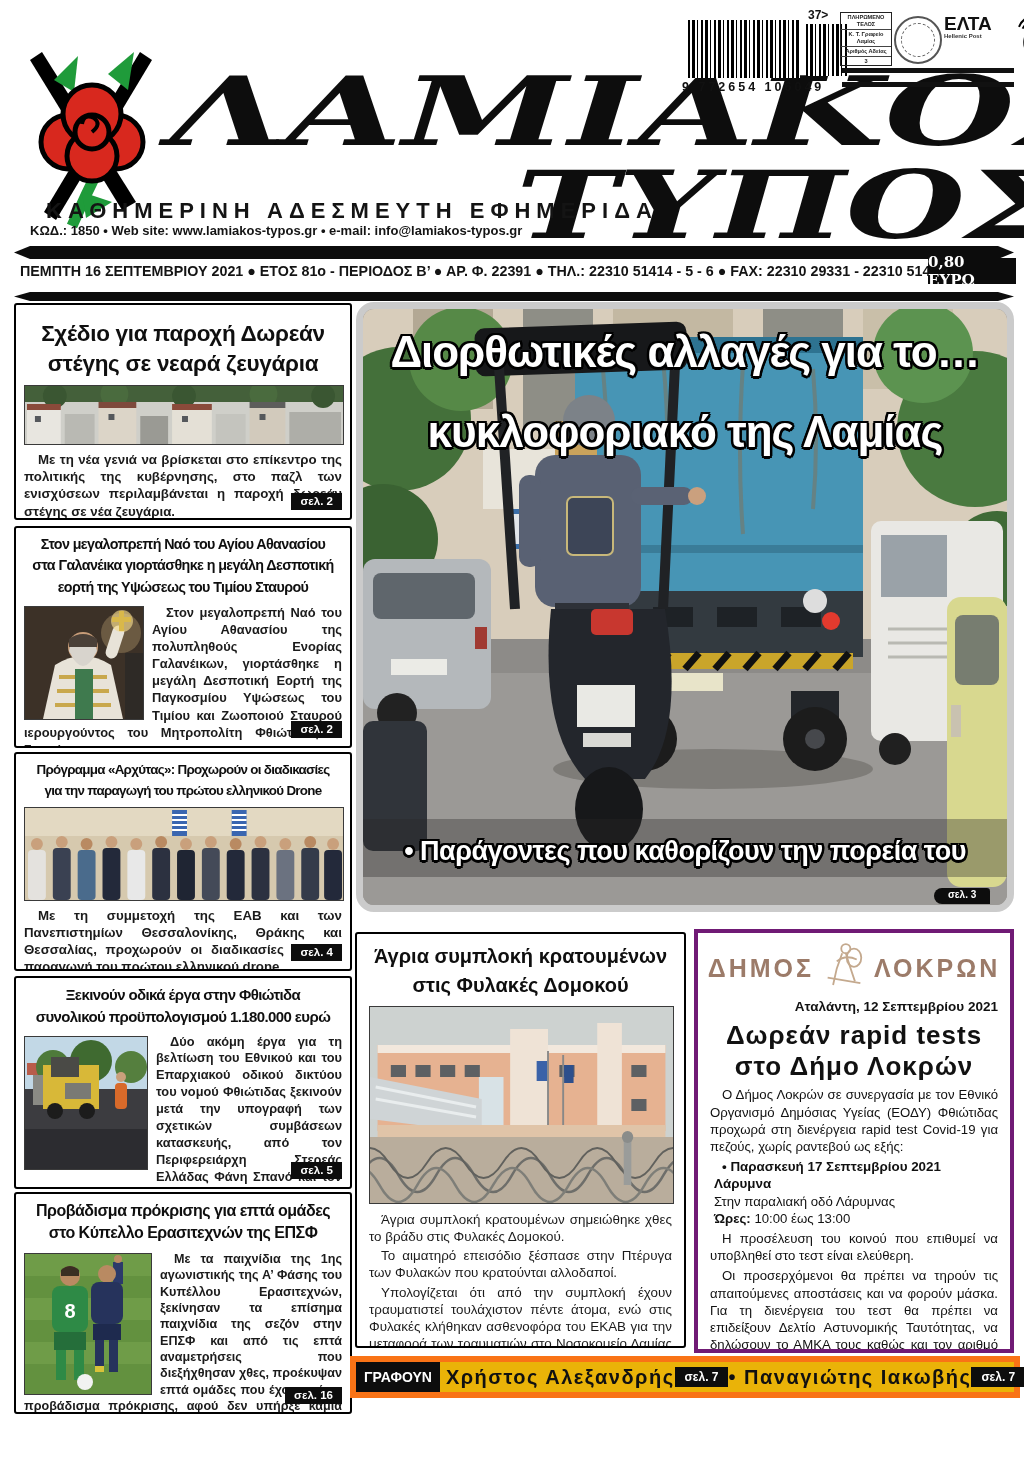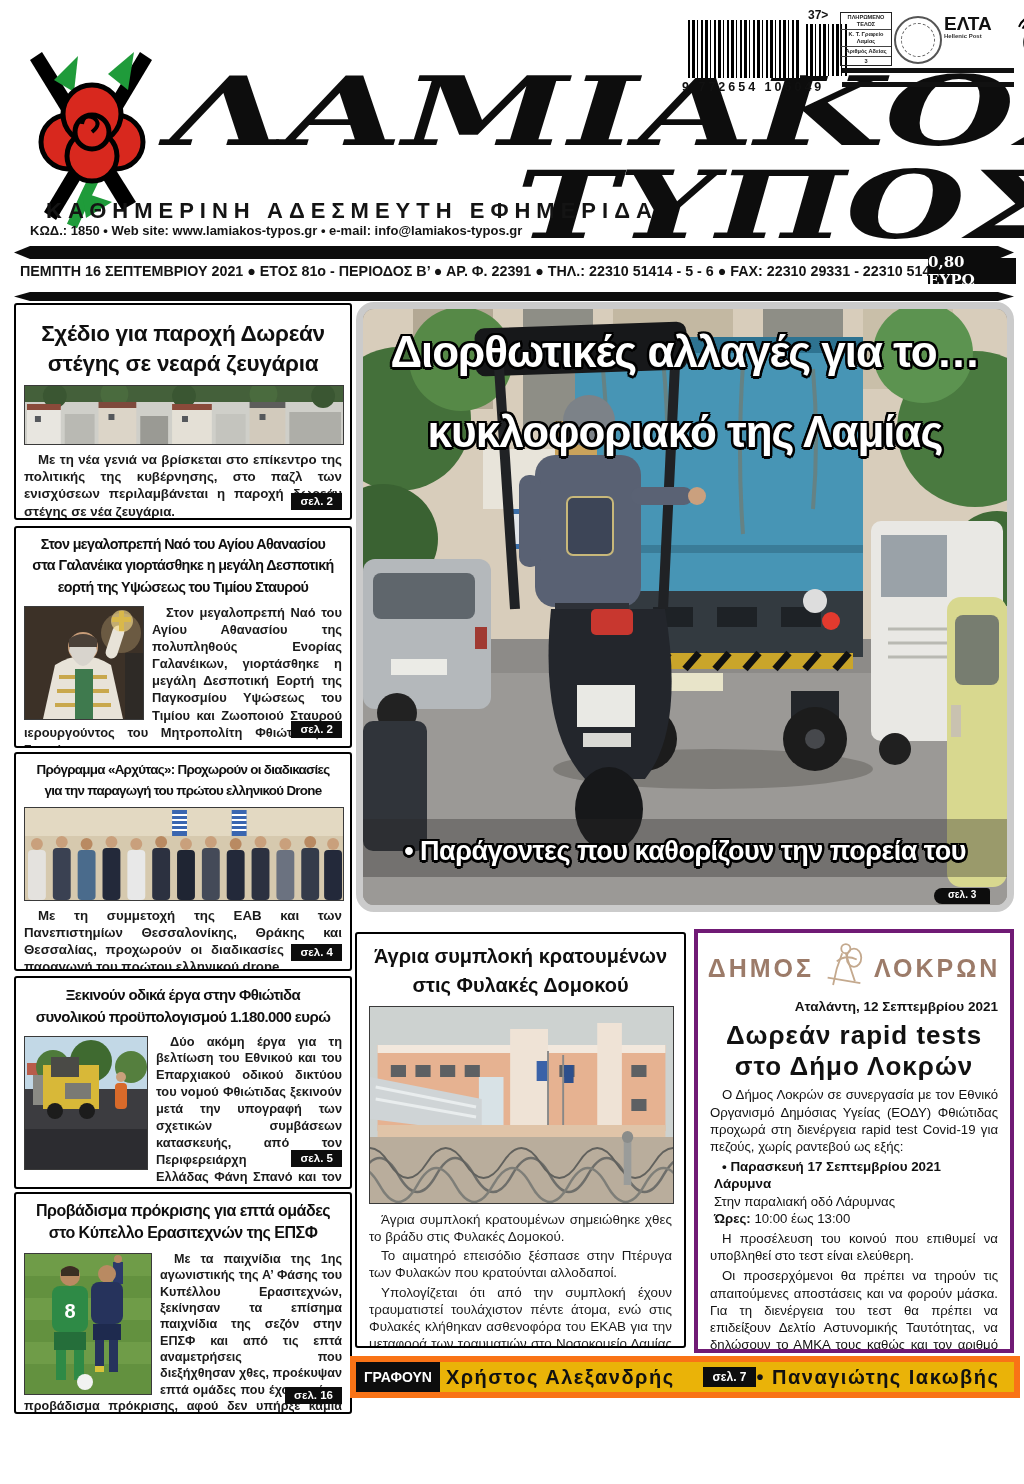--- a/index.html
+++ b/index.html
@@ -61,21 +61,21 @@
   .ad-date{text-align:right;font-weight:bold;font-size:13.5px;margin-top:4px;}
   .ad-head{font-weight:bold;text-align:center;font-size:26px;line-height:1.2;letter-spacing:1px;margin:6px 0 4px;}
   .ad-p{font-size:13.2px;line-height:1.3;text-align:justify;text-indent:12px;margin:0 0 3px;}
   .ad-b{font-weight:bold;text-indent:12px;font-size:13.4px;line-height:1.3;margin:0;}
 
   
   .wbar{border:6px solid #f97316;background:#eab308;display:flex;align-items:center;box-sizing:border-box;}
   .wlabel{background:#0d0d0d;color:#fff;font-weight:bold;font-size:14px;height:100%;
           display:flex;align-items:center;padding:0 8px;}
   .wname{font-weight:bold;font-size:20px;letter-spacing:1.5px;white-space:nowrap;}
-  .wbadge{background:#0d0d0d;color:#fff;font-size:12px;font-weight:bold;padding:3px 10px;white-space:nowrap;margin-left:28px;}
+  .wbadge{background:#0d0d0d;color:#fff;font-size:12px;font-weight:bold;padding:3px 10px;white-space:nowrap;}
 </style>
 </head>
 <body>
 
 <div class="page">
 
   <div class="abs" style="left:16px;top:44px;width:150px;height:190px;">
     <svg viewBox="0 0 150 190" width="150" height="190">
       <polygon points="14,16 26,8 120,158 106,166" fill="#000"></polygon>
       <polygon points="124,8 136,16 40,176 28,168" fill="#000"></polygon>
@@ -266,21 +266,21 @@
           <rect x="26" y="20" width="28" height="20" fill="#4a4a46"></rect>
           <rect x="40" y="46" width="26" height="16" fill="#7a7a74"></rect>
           <circle cx="30" cy="74" r="8" fill="#1c1c1c"></circle>
             <circle cx="62" cy="74" r="8" fill="#1c1c1c"></circle>
           <rect x="90" y="46" width="12" height="26" rx="4" fill="#d86a2a"></rect>
           <circle cx="96" cy="40" r="5" fill="#caa07c"></circle>
         </svg>
       </div>
       <div class="abody" style="font-size:12.8px;line-height:1.32;">Δύο ακόμη έργα για τη βελτίωση του Εθνικού και του Επαρχιακού οδικού δικτύου του νομού Φθιώτιδας ξεκινούν μετά την υπογραφή των σχετικών συμβάσεων κατασκευής, από τον Περιφερειάρχη Στερεάς Ελλάδας Φάνη Σπανό και τον Αντιπεριφερειάρχη Φθιώτιδας Θανάση Καρακάντζα.</div>
     </div>
-    <div class="badge" style="right:8px;bottom:20px;">σελ. 5</div>
+    <div class="badge" style="right:8px;bottom:8px;">σελ. 5</div>
   </div>
 
   <div class="abs abox" style="left:14px;top:1192px;width:338px;height:222px;">
     <div class="atitle" style="font-size:16px;line-height:1.4;letter-spacing:-0.5px;">
       <span>Προβάδισμα πρόκρισης για επτά ομάδες</span>
       <span>στο Κύπελλο Ερασιτεχνών της ΕΠΣΦ</span>
     </div>
     <div style="margin-top:6px;">
       <div class="photo pfloat" style="width:126px;height:140px;">
         <svg viewBox="0 0 126 140" preserveAspectRatio="none">

